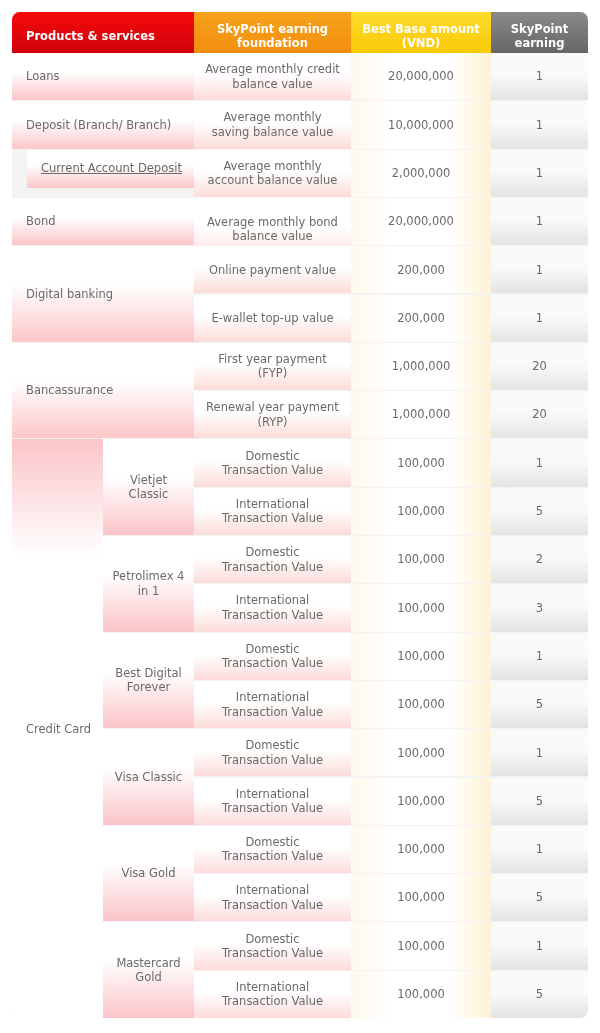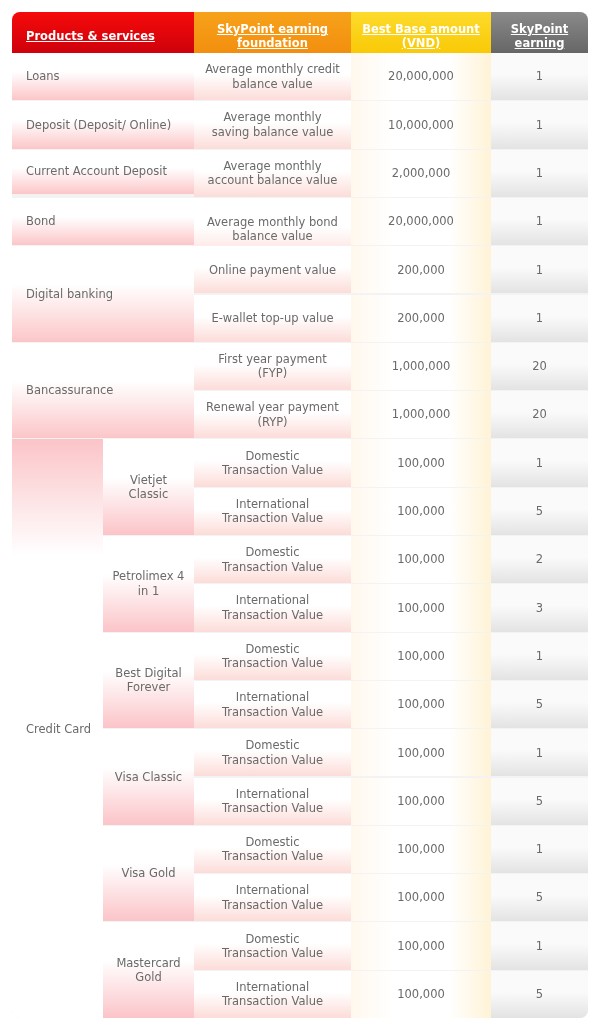--- a/index.html
+++ b/index.html
@@ -1,18 +1,18 @@
 <!DOCTYPE html>
 <html><head>
 <meta charset="utf-8">
 <style>
   html,body{margin:0;padding:0;background:#fff;}
   body{width:600px;height:1033px;position:relative;font-family:"DejaVu Sans","Liberation Sans",sans-serif;color:#6a6a6a;}
   .table{position:absolute;left:12px;top:12px;width:576px;height:1006px;border-radius:8px;overflow:hidden;background:#f3f3f3;}
-  .hdr{position:absolute;top:0;height:48px;display:flex;align-items:center;justify-content:center;text-align:center;color:#fff;font-weight:bold;font-size:11.5px;line-height:14px;text-decoration:underline;}
+  .hdr{position:absolute;top:0;height:48px;display:flex;align-items:center;justify-content:center;text-align:center;color:#fff;font-weight:bold;font-size:11.5px;line-height:14px;}
   .h1{left:0;width:182px;background:linear-gradient(#f50a0a,#c8000c);justify-content:flex-start;padding-left:14px;box-sizing:border-box;}
   .h2{left:182px;width:157px;background:linear-gradient(#f7a21b,#f28b0c);}
   .h3{left:339px;width:140px;background:linear-gradient(#fddb2c,#f8c600);}
   .h4{left:479px;width:97px;background:linear-gradient(#8a8a8a,#606060);}
   .cell{position:absolute;display:flex;align-items:center;font-size:11.5px;line-height:14.5px;box-sizing:border-box;}
   .c1{background:linear-gradient(#fff 0%,#fff 40%,#fcc6c8 100%);padding-left:14px;}
   .c2{background:linear-gradient(#fff 0%,#fff 45%,#fcdcd8 100%);justify-content:center;text-align:center;}
   .c3{background:linear-gradient(90deg,#fff8ed,#fff 30%,#fff 70%,#fff3d6);justify-content:center;}
   .c4{background:linear-gradient(#fafafa 0%,#fafafa 45%,#e3e3e3 100%);justify-content:center;}
   .sub{background:linear-gradient(#fff 0%,#fff 40%,#fbc4c8 100%);justify-content:center;text-align:center;}
@@ -23,25 +23,25 @@
 
 <div class="table" id="tbl">
   <div class="hdr h1">Products &amp; services</div>
   <div class="hdr h2">SkyPoint earning foundation</div>
   <div class="hdr h3">Best Base amount (VND)</div>
   <div class="hdr h4">SkyPoint earning</div>
 <div class="cell c1" style="left: 0px; top: 41px; width: 182px; height: 47.3px;">Loans</div>
     <div class="cell c2" style="left: 182px; top: 41px; width: 157px; height: 47.3px; padding: 0px 10px;">Average monthly credit balance value</div>
     <div class="cell c3" style="left: 339px; top: 41px; width: 140px; height: 47.3px;">20,000,000</div>
     <div class="cell c4" style="left: 479px; top: 41px; width: 97px; height: 47.3px;">1</div>
-    <div class="cell c1" style="left: 0px; top: 89.3px; width: 182px; height: 47.3px;">Deposit (Deposit/ Online)</div>
+    <div class="cell c1" style="left: 0px; top: 89.3px; width: 182px; height: 47.3px;">Deposit (Branch/ Branch)</div>
     <div class="cell c2" style="left: 182px; top: 89.3px; width: 157px; height: 47.3px; padding: 0px 10px;">Average monthly saving balance value</div>
     <div class="cell c3" style="left: 339px; top: 89.3px; width: 140px; height: 47.3px;">10,000,000</div>
     <div class="cell c4" style="left: 479px; top: 89.3px; width: 97px; height: 47.3px;">1</div>
-    <div class="cell c1" style="left: 0px; top: 137.6px; width: 182px; height: 44px;">Current Account Deposit</div>
+    <div class="cell c1" style="left: 15px; top: 137.6px; width: 182px; height: 38px; text-decoration: underline;">Current Account Deposit</div>
     <div class="cell c2" style="left: 182px; top: 137.6px; width: 157px; height: 47.3px; padding: 0px 10px;">Average monthly account balance value</div>
     <div class="cell c3" style="left: 339px; top: 137.6px; width: 140px; height: 47.3px;">2,000,000</div>
     <div class="cell c4" style="left: 479px; top: 137.6px; width: 97px; height: 47.3px;">1</div>
     <div class="cell c1" style="left: 0px; top: 185.9px; width: 182px; height: 47.3px;">Bond</div>
     <div class="cell c2" style="left: 182px; top: 185.9px; width: 157px; height: 63px; padding: 0px 10px;">Average monthly bond balance value</div>
     <div class="cell c3" style="left: 339px; top: 185.9px; width: 140px; height: 47.3px;">20,000,000</div>
     <div class="cell c4" style="left: 479px; top: 185.9px; width: 97px; height: 47.3px;">1</div>
     <div class="cell c1" style="left: 0px; top: 234.2px; width: 182px; height: 95.6px;">Digital banking</div>
     <div class="cell c2" style="left: 182px; top: 234.2px; width: 157px; height: 47.3px; padding: 0px 10px;">Online payment value</div>
     <div class="cell c3" style="left: 339px; top: 234.2px; width: 140px; height: 47.3px;">200,000</div>

